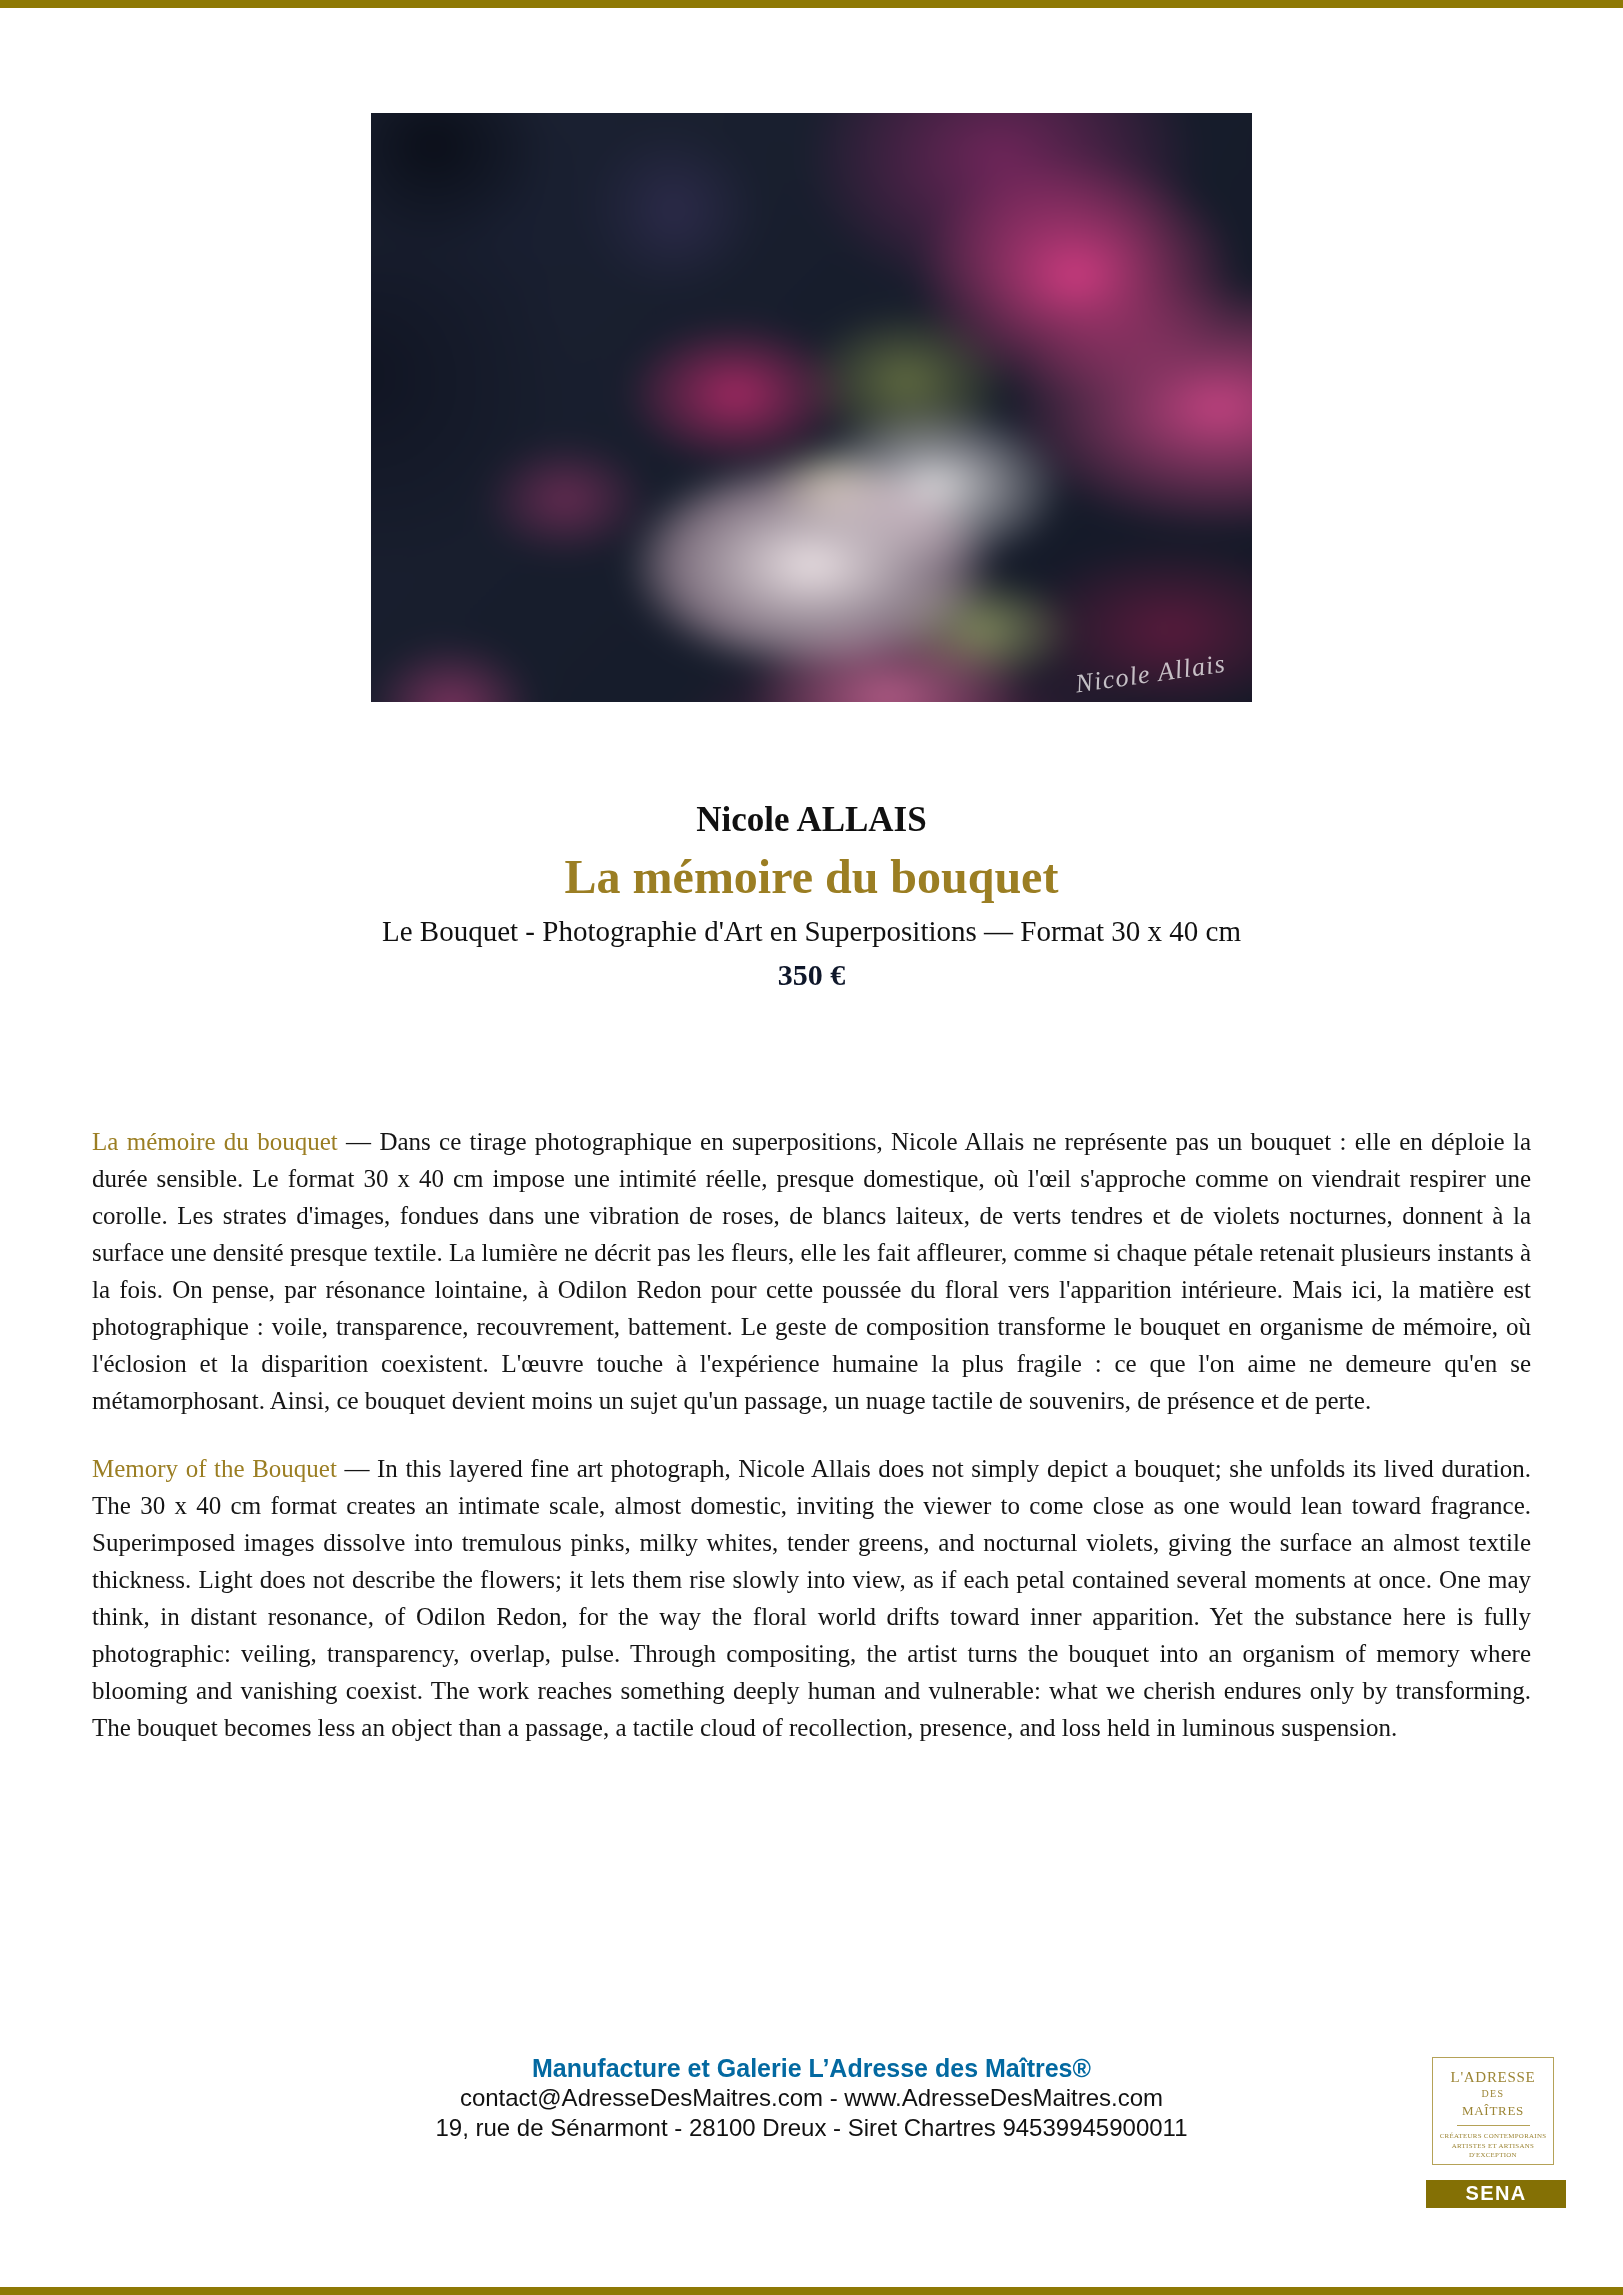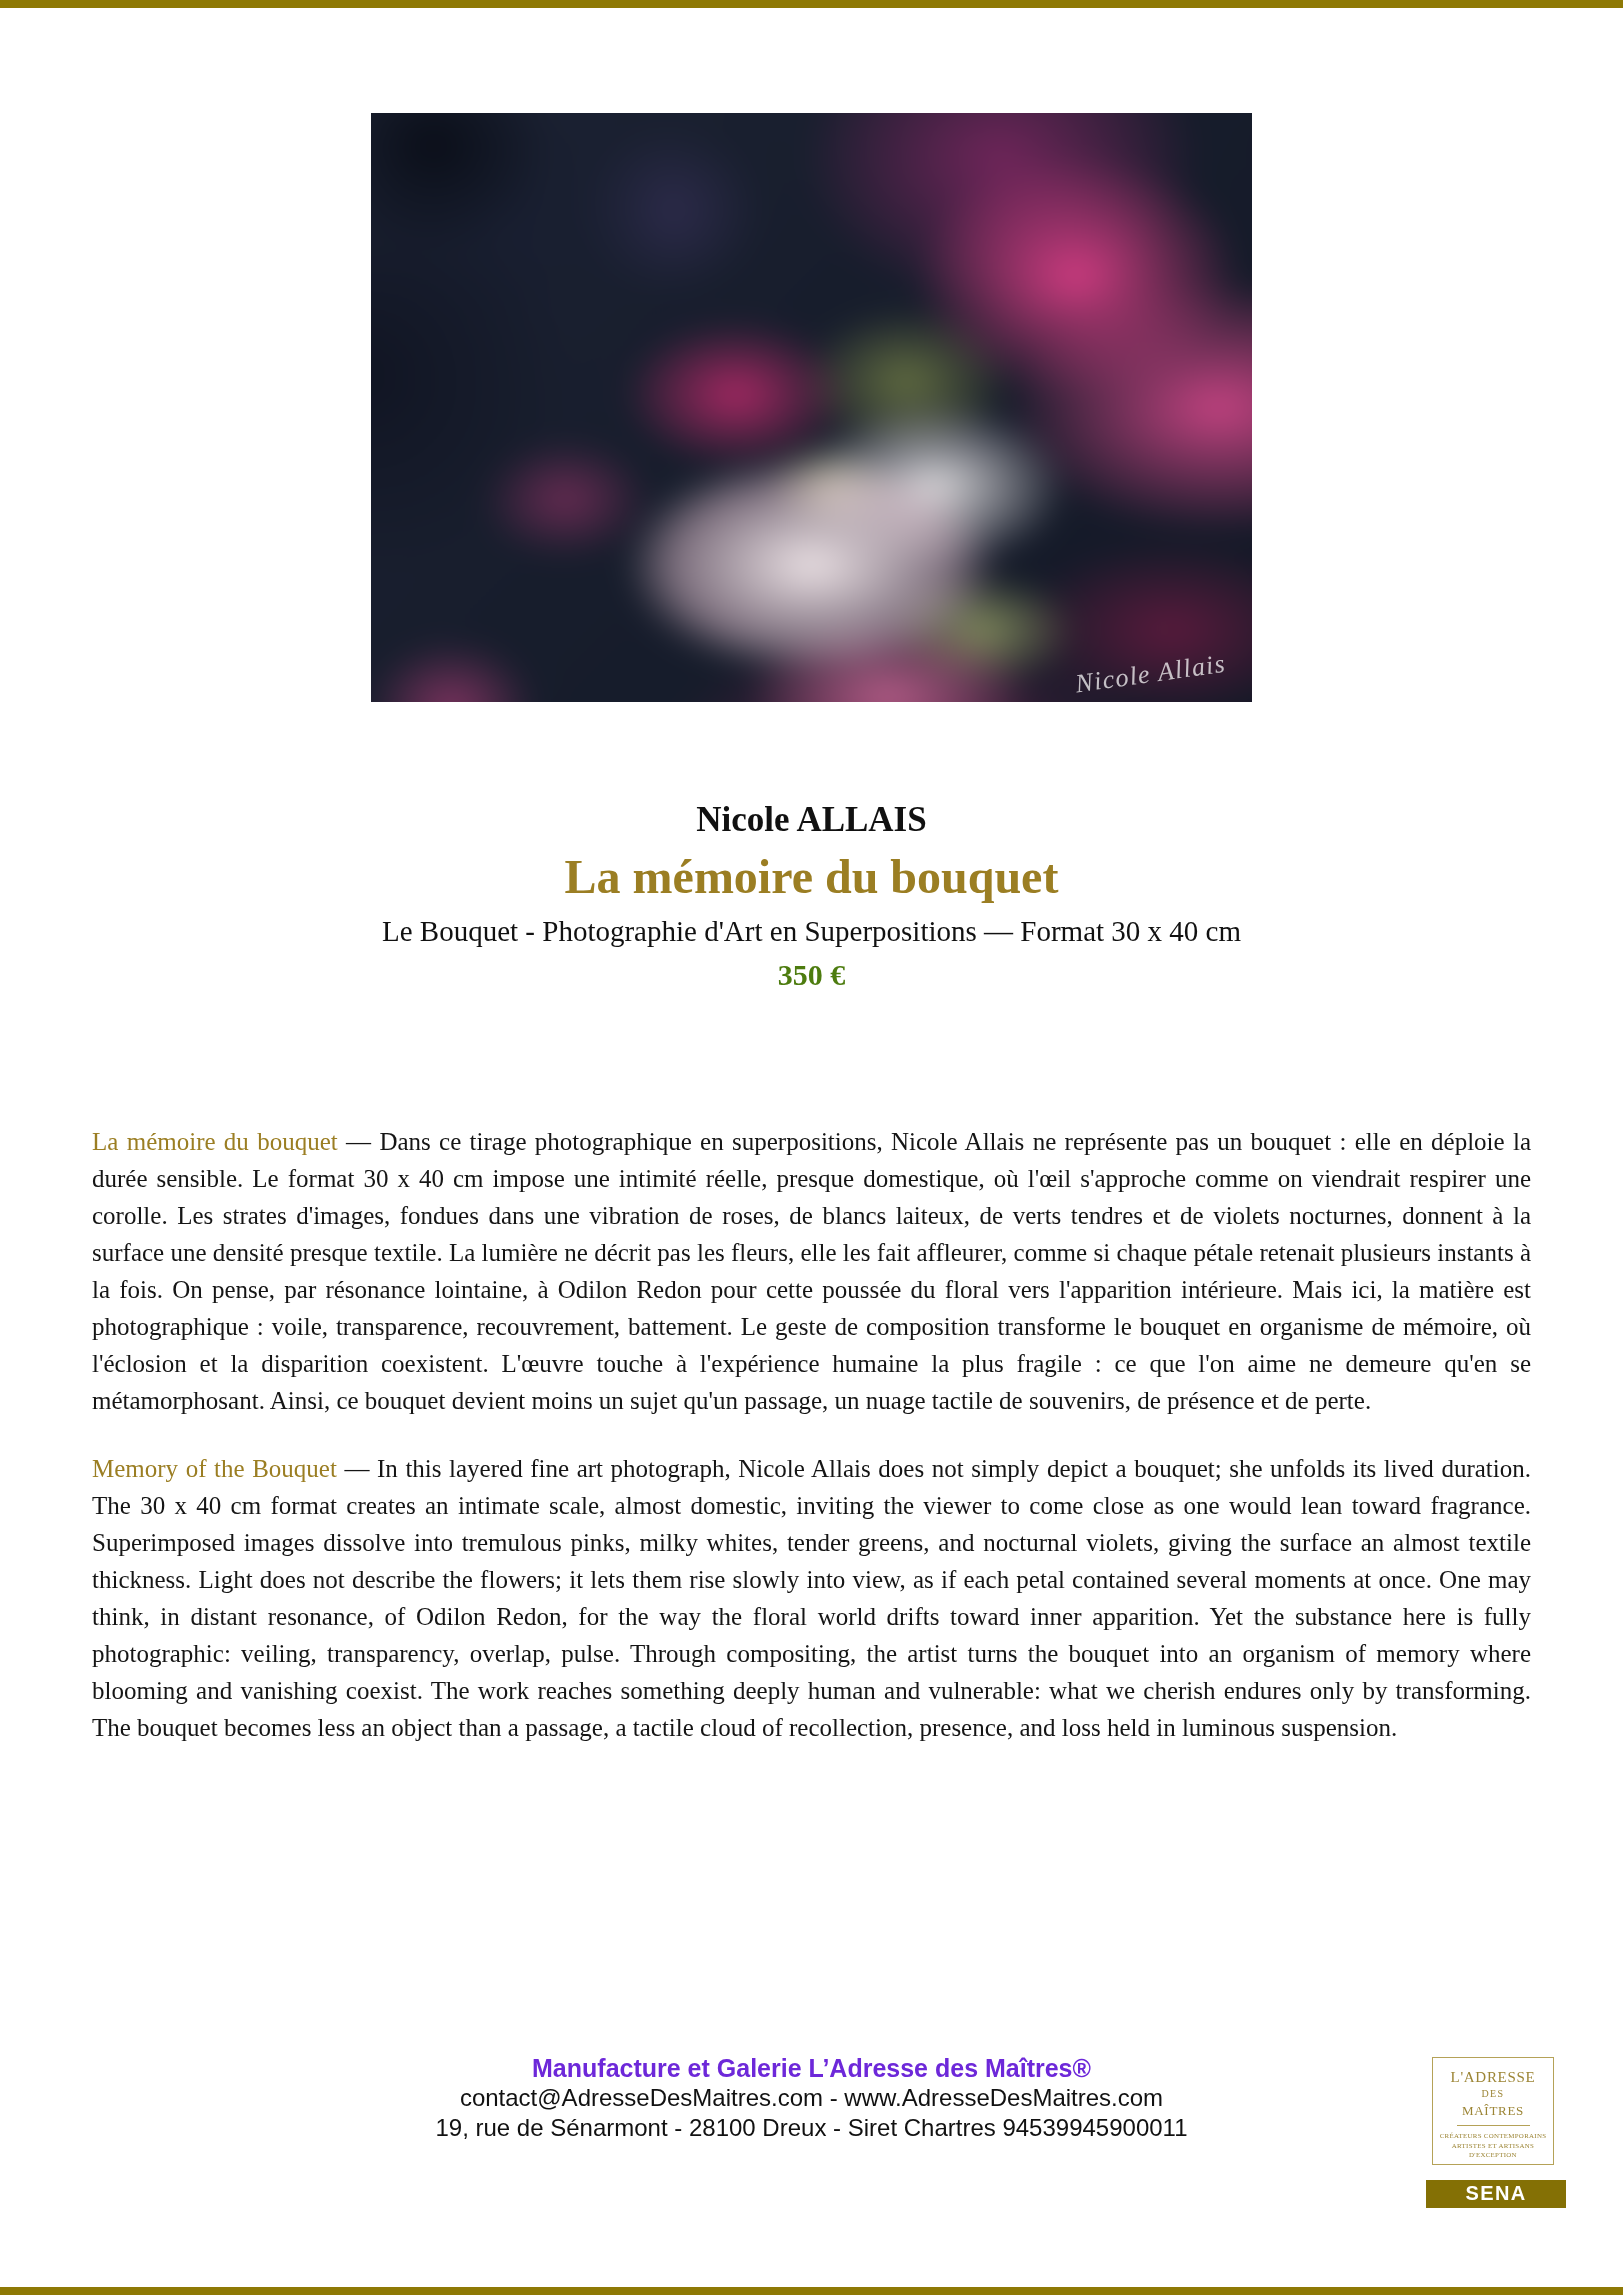--- a/index.html
+++ b/index.html
@@ -66,21 +66,21 @@
   .center-line {
     position: absolute;
     left: 0; width: 100%;
     text-align: center;
     line-height: 1;
     white-space: nowrap;
   }
   .artist-name   { top: 802px; font-size: 35px; font-weight: bold; color: #111111; }
   .work-title    { top: 853px; font-size: 48px; font-weight: bold; color: #9b7e23; }
   .work-subtitle { top: 917px; font-size: 29px; color: #111111; }
-  .work-price    { top: 960px; font-size: 30px; font-weight: bold; color: #4d7c0f; }
+  .work-price    { top: 960px; font-size: 30px; font-weight: bold; color: #0f172a; }
 
   
   .text-block {
     position: absolute;
     left: 92px; right: 92px;
     top: 1123px;
   }
   .para {
     margin: 0;
     font-size: 25px;
@@ -95,21 +95,21 @@
   .footer {
     position: absolute;
     left: 0; width: 100%;
     top: 2053px;
     text-align: center;
     font-family: "Liberation Sans", sans-serif;
     line-height: 30px;
     font-size: 24px;
     color: #111111;
   }
-  .footer .gold-line { color: #6d28d9; font-weight: bold; font-size: 25px; }
+  .footer .gold-line { color: #0369a1; font-weight: bold; font-size: 25px; }
 
   
   .logo-box {
     position: absolute;
     left: 1432px; top: 2057px;
     width: 122px; height: 108px;
     box-sizing: border-box;
     border: 1.3px solid #b5a258;
     background: #ffffff;
     display: flex;

